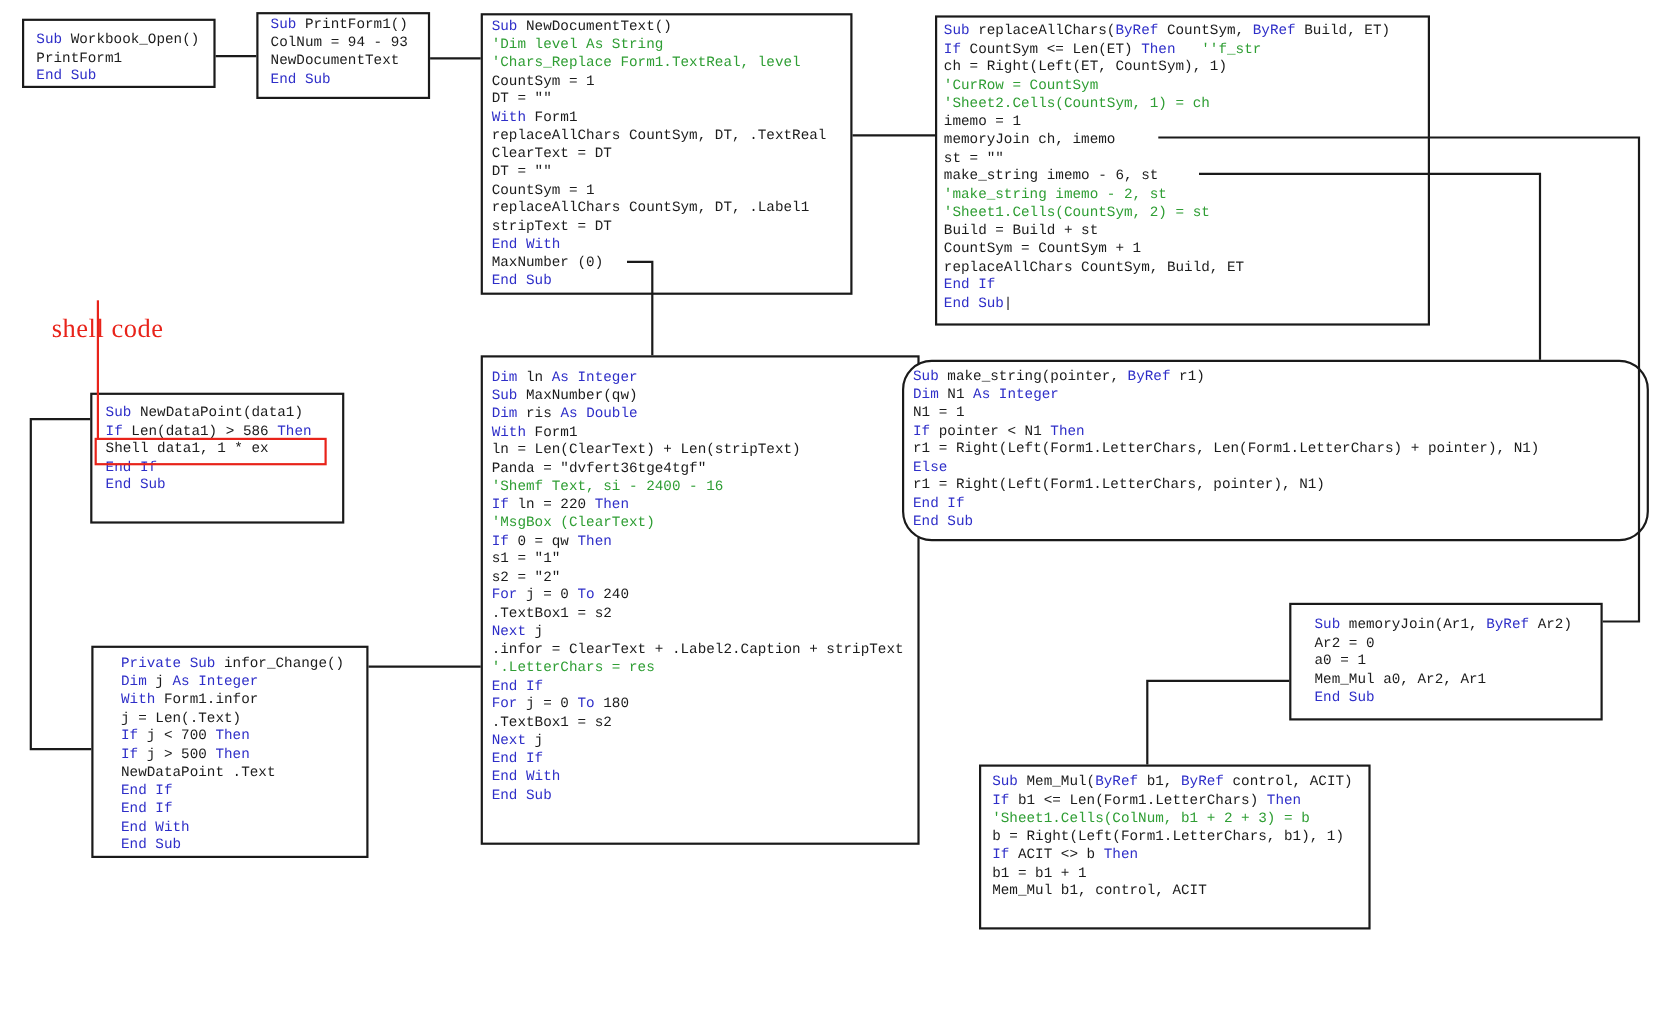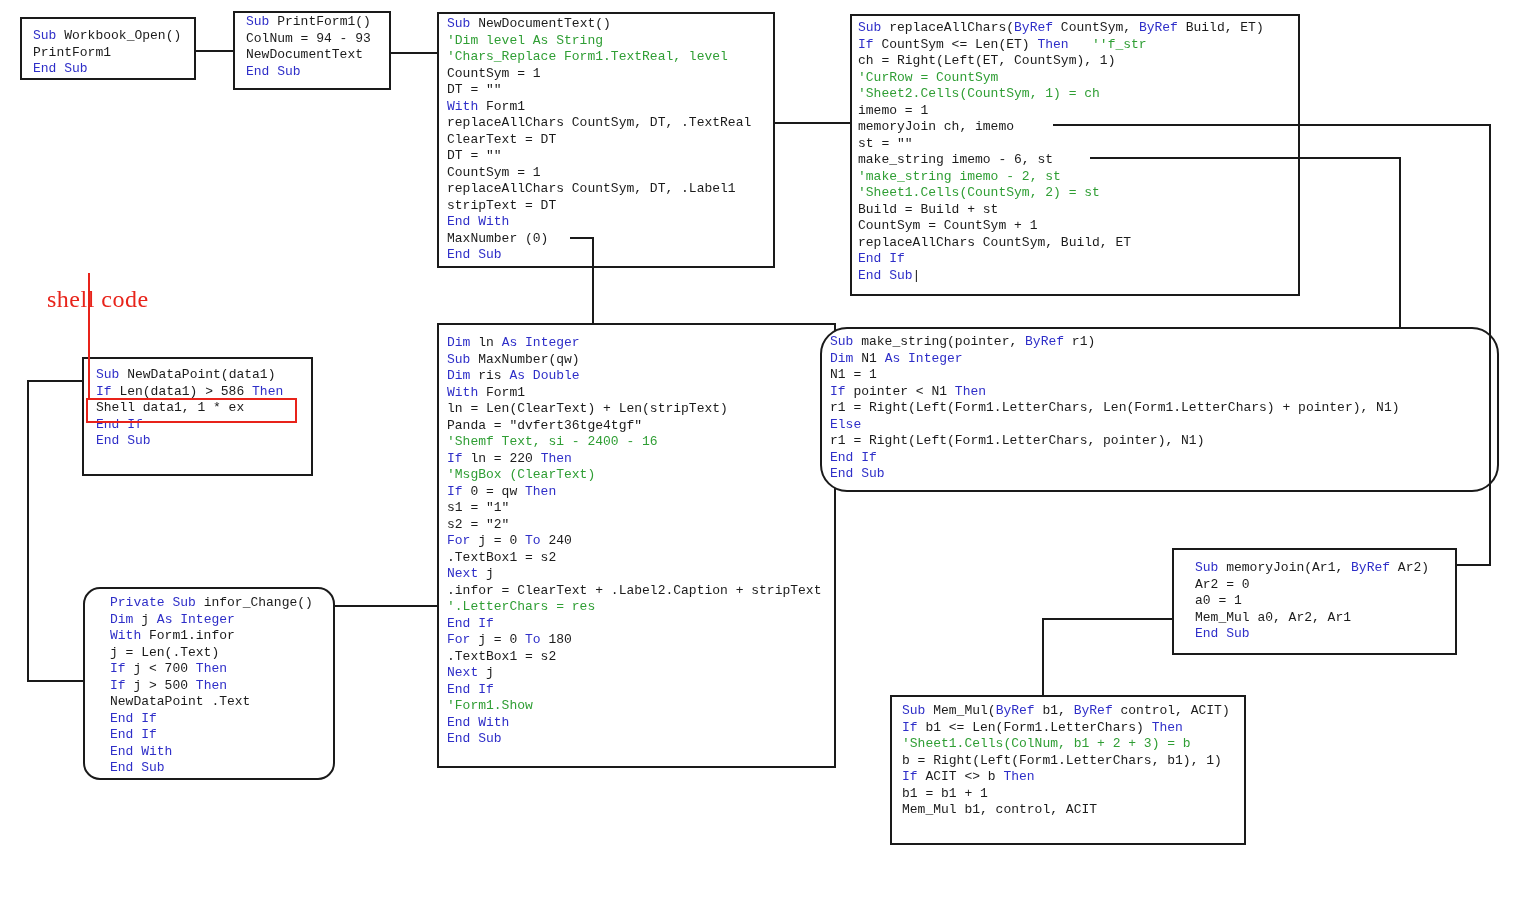--- a/index.html
+++ b/index.html
@@ -108,21 +108,20 @@
       <div class="cl"><span class="seg-b">For </span><span class="seg-k">j = 0 </span><span class="seg-b">To </span><span class="seg-k">240</span></div>
       <div class="cl"><span class="seg-k">.TextBox1 = s2</span></div>
       <div class="cl"><span class="seg-b">Next </span><span class="seg-k">j</span></div>
       <div class="cl"><span class="seg-k">.infor = ClearText + .Label2.Caption + stripText</span></div>
       <div class="cl"><span class="seg-g">'.LetterChars = res</span></div>
       <div class="cl"><span class="seg-b">End If</span></div>
       <div class="cl"><span class="seg-b">For </span><span class="seg-k">j = 0 </span><span class="seg-b">To </span><span class="seg-k">180</span></div>
       <div class="cl"><span class="seg-k">.TextBox1 = s2</span></div>
       <div class="cl"><span class="seg-b">Next </span><span class="seg-k">j</span></div>
       <div class="cl"><span class="seg-b">End If</span></div>
-      <div class="cl"><span class="seg-g">'Form1.Show</span></div>
       <div class="cl"><span class="seg-b">End With</span></div>
       <div class="cl"><span class="seg-b">End Sub</span></div>
     </div>
     <div class="codebox" style="left: 820px; top: 327px; width: 679px; height: 165px; padding-top: 5px; padding-left: 8px; border-radius: 27px;">
       <div class="cl"><span class="seg-b">Sub </span><span class="seg-k">make_string(pointer, </span><span class="seg-b">ByRef </span><span class="seg-k">r1)</span></div>
       <div class="cl"><span class="seg-b">Dim </span><span class="seg-k">N1 </span><span class="seg-b">As Integer</span></div>
       <div class="cl"><span class="seg-k">N1 = 1</span></div>
       <div class="cl"><span class="seg-b">If </span><span class="seg-k">pointer &lt; N1 </span><span class="seg-b">Then</span></div>
       <div class="cl"><span class="seg-k">r1 = Right(Left(Form1.LetterChars, Len(Form1.LetterChars) + pointer), N1)</span></div>
       <div class="cl"><span class="seg-b">Else</span></div>
@@ -130,21 +129,21 @@
       <div class="cl"><span class="seg-b">End If</span></div>
       <div class="cl"><span class="seg-b">End Sub</span></div>
     </div>
     <div class="codebox" style="left: 1172px; top: 548px; width: 285px; height: 107px; padding-top: 10px; padding-left: 21px;">
       <div class="cl"><span class="seg-b">Sub </span><span class="seg-k">memoryJoin(Ar1, </span><span class="seg-b">ByRef </span><span class="seg-k">Ar2)</span></div>
       <div class="cl"><span class="seg-k">Ar2 = 0</span></div>
       <div class="cl"><span class="seg-k">a0 = 1</span></div>
       <div class="cl"><span class="seg-k">Mem_Mul a0, Ar2, Ar1</span></div>
       <div class="cl"><span class="seg-b">End Sub</span></div>
     </div>
-    <div class="codebox" style="left: 83px; top: 587px; width: 252px; height: 193px; padding-top: 6px; padding-left: 25px; border-radius: 17px;">
+    <div class="codebox" style="left: 83px; top: 587px; width: 252px; height: 193px; padding-top: 6px; padding-left: 25px;">
       <div class="cl"><span class="seg-b">Private Sub </span><span class="seg-k">infor_Change()</span></div>
       <div class="cl"><span class="seg-b">Dim </span><span class="seg-k">j </span><span class="seg-b">As Integer</span></div>
       <div class="cl"><span class="seg-b">With </span><span class="seg-k">Form1.infor</span></div>
       <div class="cl"><span class="seg-k">j = Len(.Text)</span></div>
       <div class="cl"><span class="seg-b">If </span><span class="seg-k">j &lt; 700 </span><span class="seg-b">Then</span></div>
       <div class="cl"><span class="seg-b">If </span><span class="seg-k">j &gt; 500 </span><span class="seg-b">Then</span></div>
       <div class="cl"><span class="seg-k">NewDataPoint .Text</span></div>
       <div class="cl"><span class="seg-b">End If</span></div>
       <div class="cl"><span class="seg-b">End If</span></div>
       <div class="cl"><span class="seg-b">End With</span></div>

